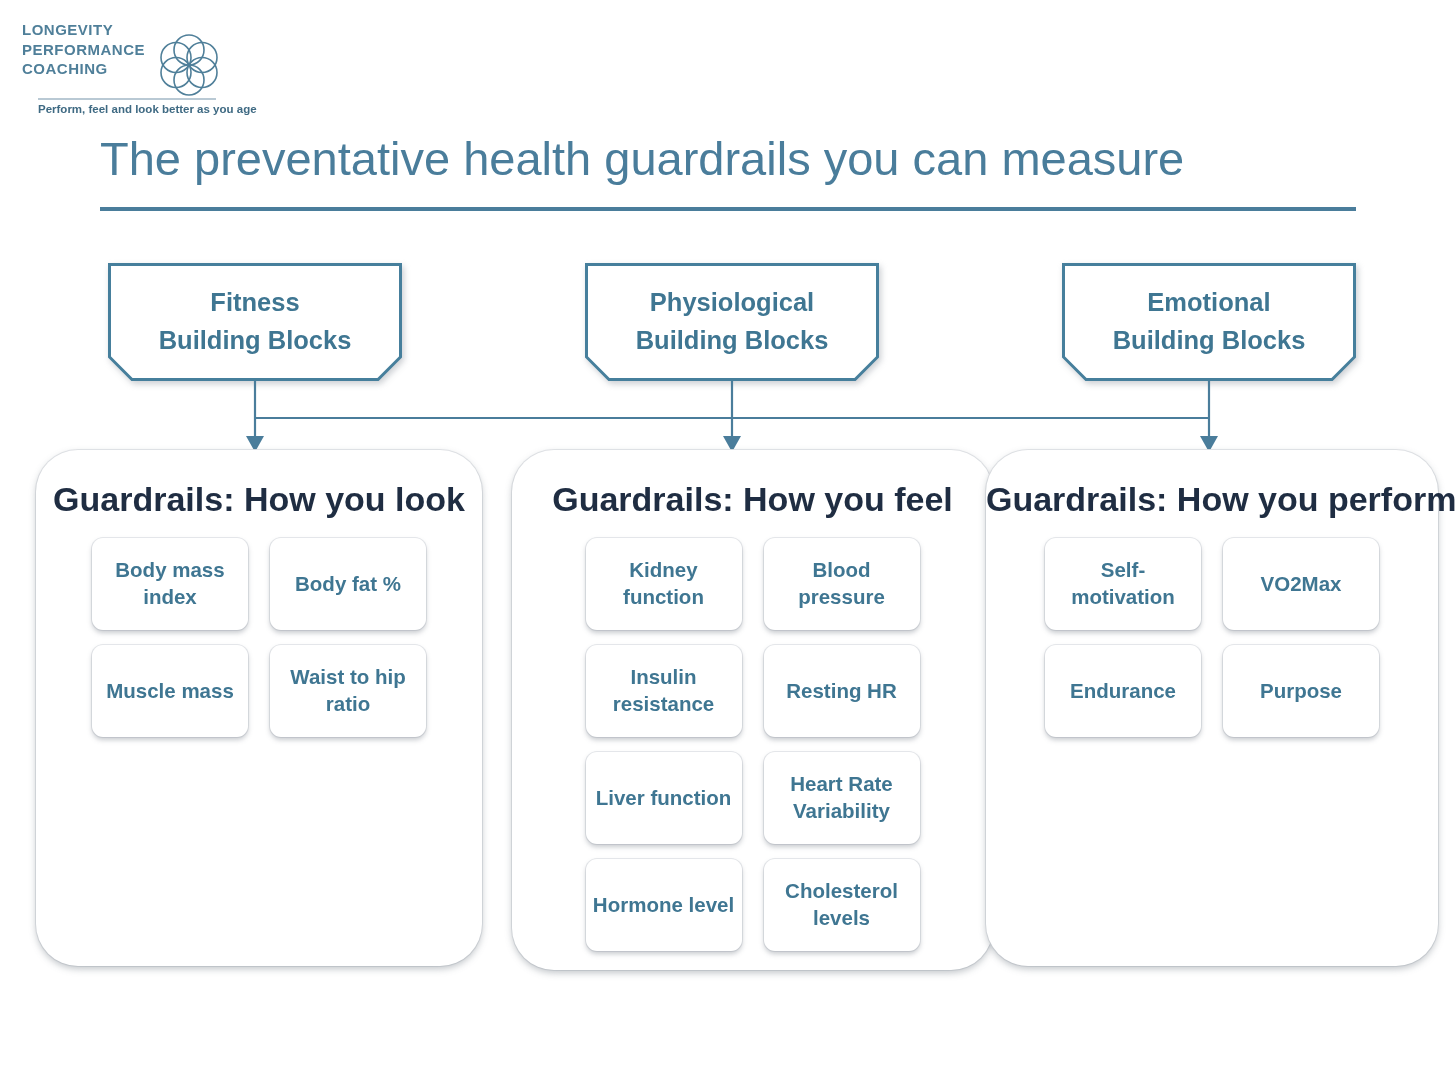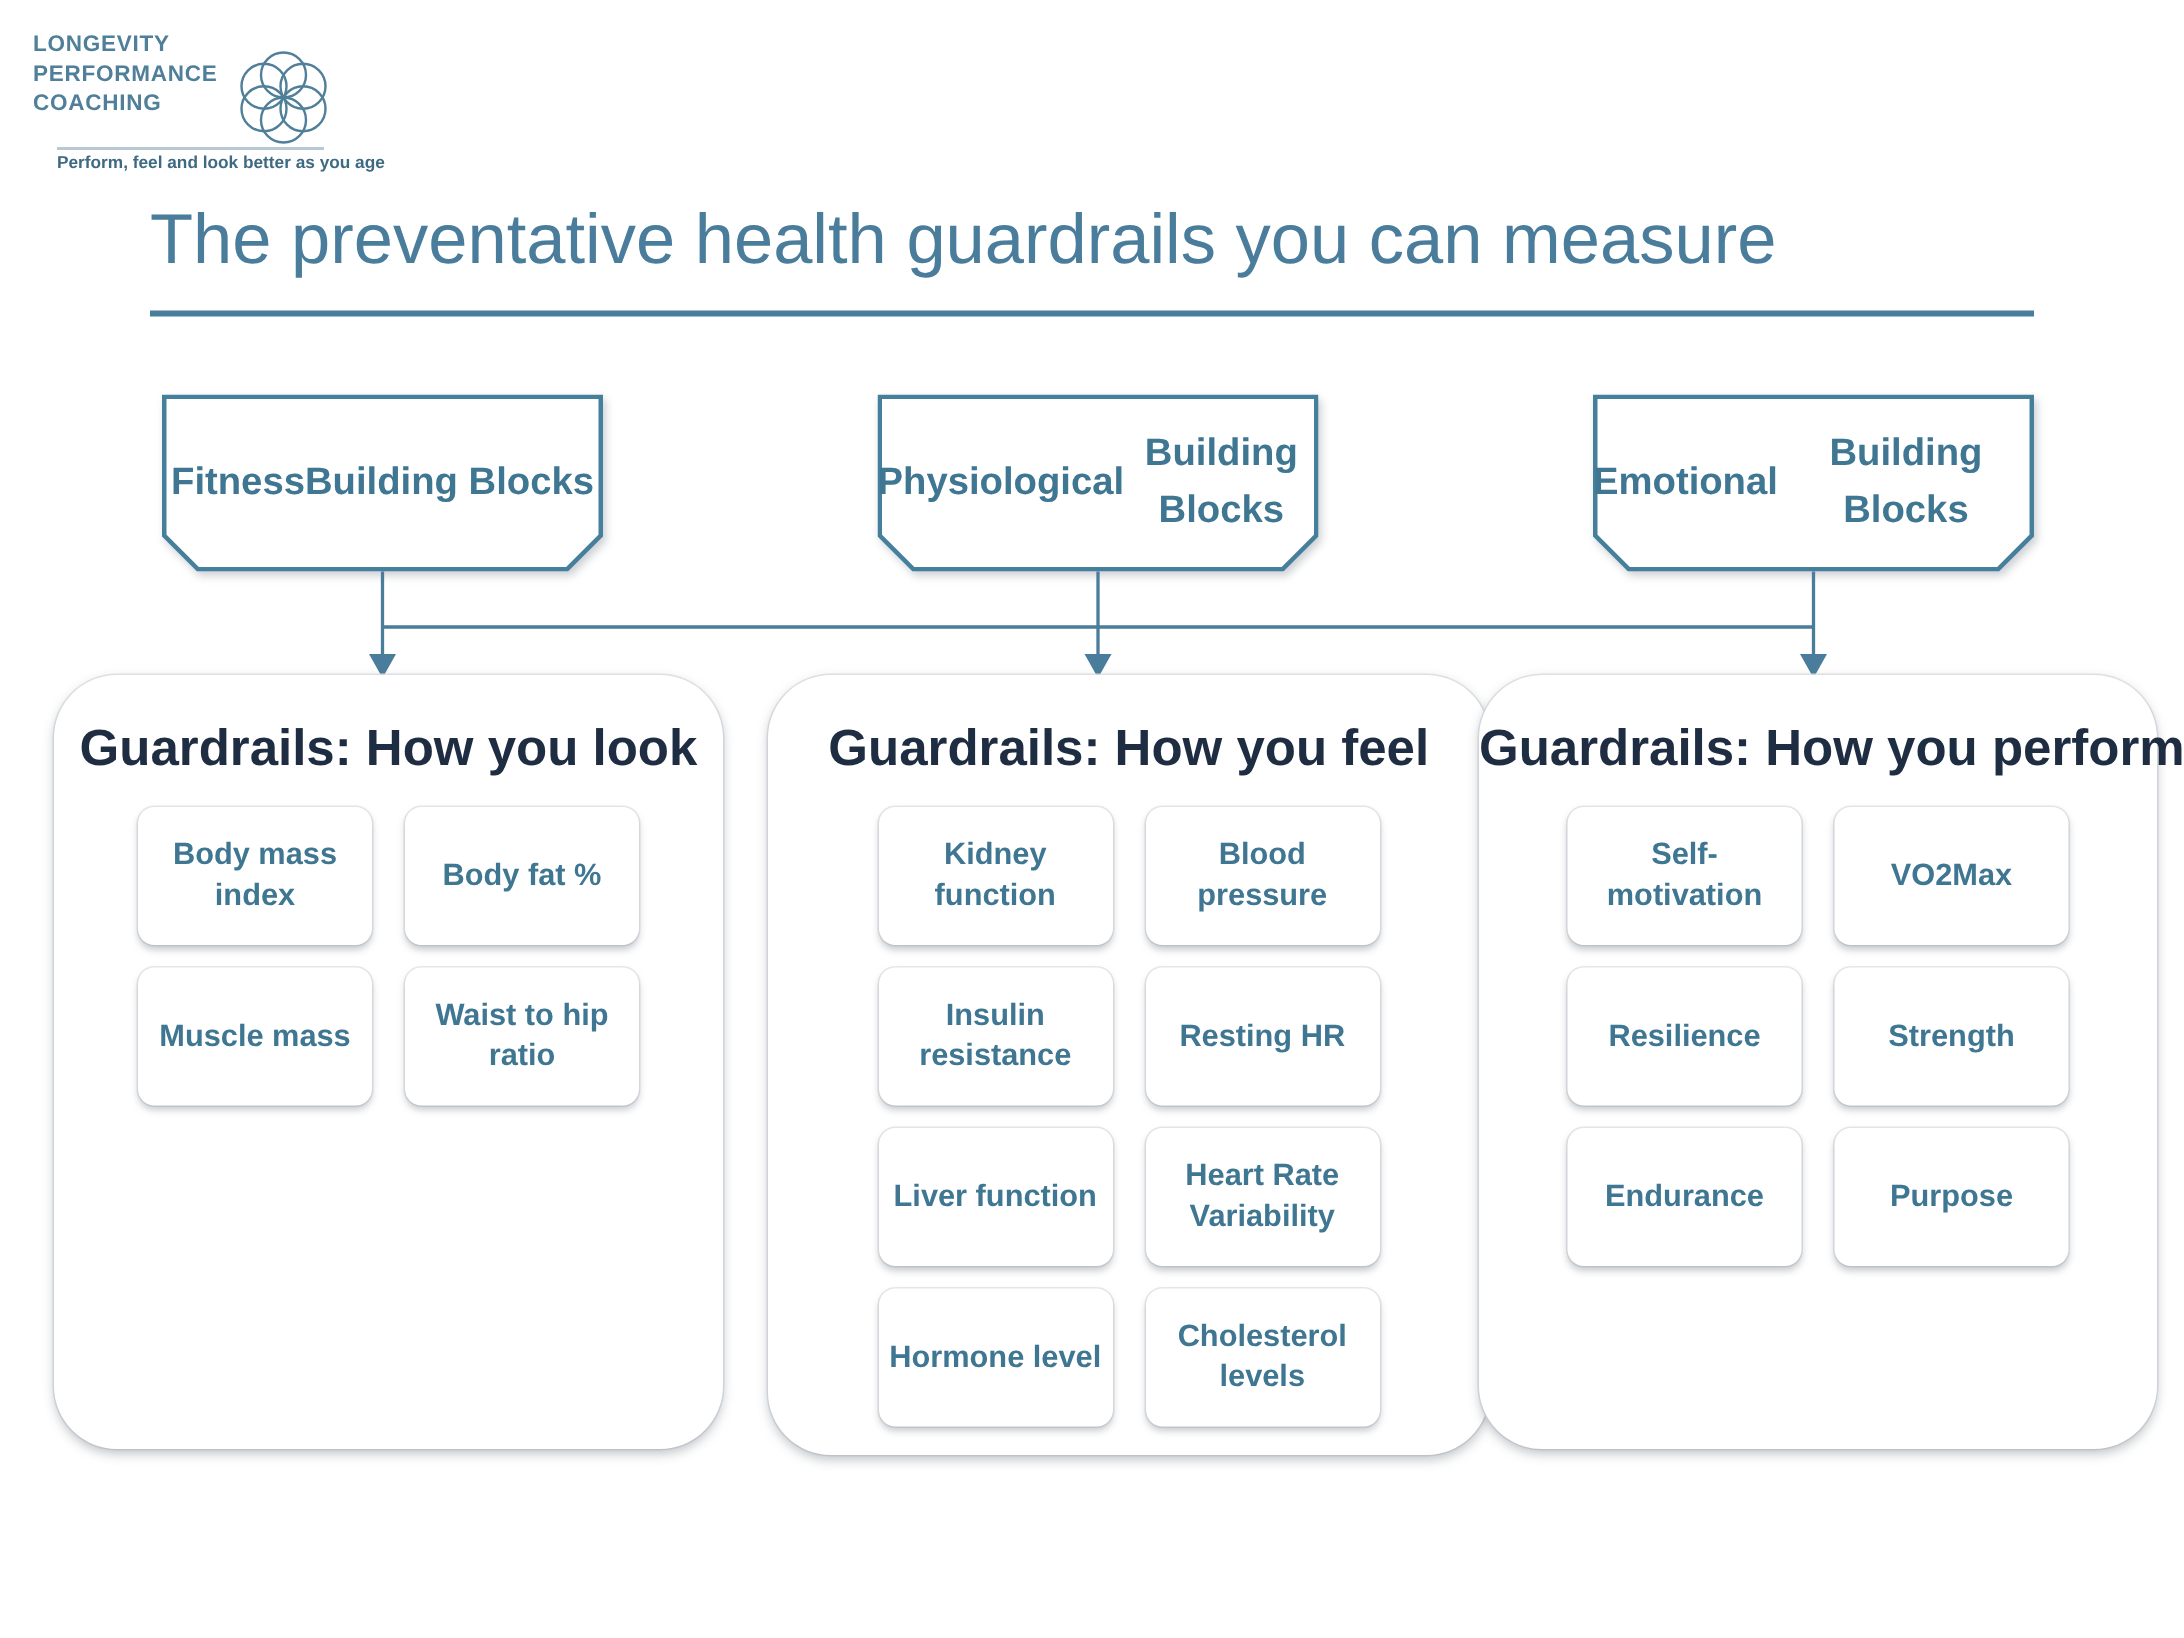--- a/index.html
+++ b/index.html
@@ -42,21 +42,21 @@
   }
 
   
   .bb-box{
     position:absolute;top:263px;width:294px;height:118px;
   }
   .bb-box svg{position:absolute;left:0;top:0;width:294px;height:118px;
     filter:drop-shadow(2px 3px 3px rgba(120,130,140,.38));}
   .bb-label{
     position:absolute;left:0;top:0;width:294px;height:118px;
-    display:flex;align-items:center;justify-content:center;
+    display:flex;flex-direction:column;align-items:center;justify-content:center;
     font-size:25.5px;font-weight:bold;color:#3f7692;line-height:1.48;
     text-align:center;
   }
   #bb-1{left:108px;}
   #bb-2{left:585px;border-radius:11px;}
   #bb-3{left:1062px;}
 
   
   #connectors{position:absolute;left:0;top:370px;width:1456px;height:95px;}
 
@@ -204,21 +204,17 @@
 </div>
 
 <div class="panel" id="panel-3">
   <div class="panel-title">Guardrails: How you perform</div>
   <div class="chip-grid">
     <div class="chip-row">
       <div class="chip">Self-motivation</div>
       <div class="chip">VO2Max</div>
     </div>
     <div class="chip-row">
-      <div class="chip">Resilience</div>
-      <div class="chip">Strength</div>
-    </div>
-    <div class="chip-row">
       <div class="chip">Endurance</div>
       <div class="chip">Purpose</div>
     </div>
   </div>
 </div>
 
 </body></html>

